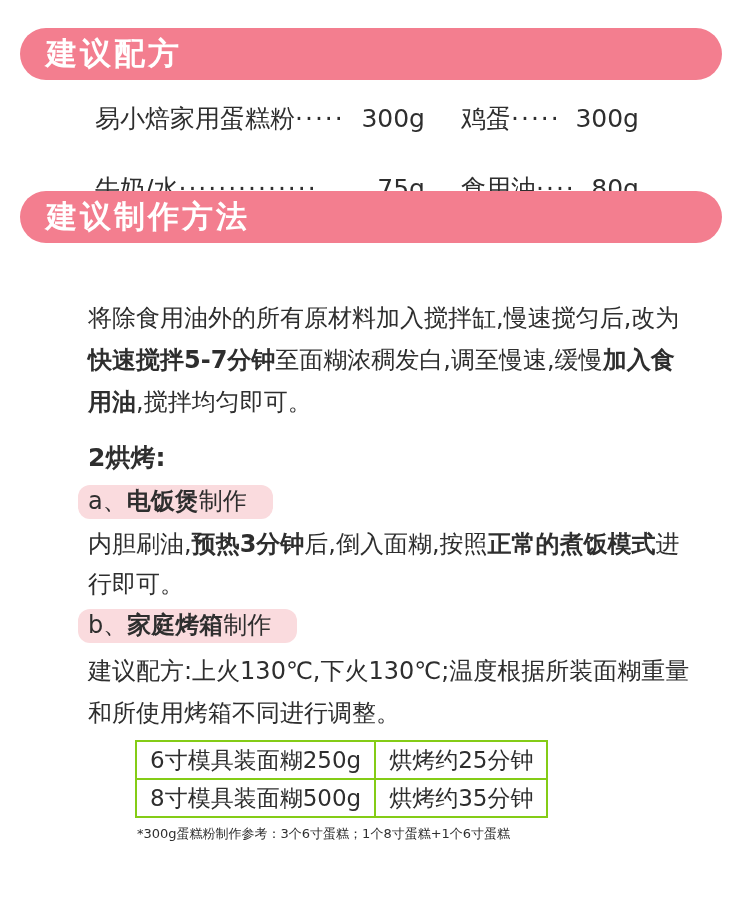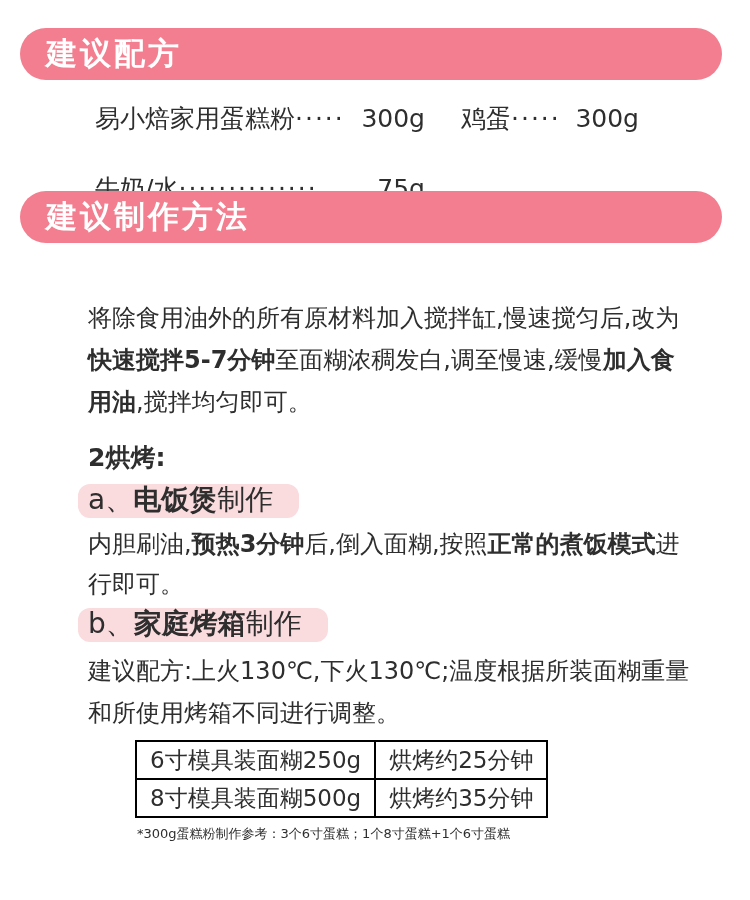--- a/index.html
+++ b/index.html
@@ -43,31 +43,31 @@
   }
   .step-heading.second{margin-top:18px;margin-bottom:6px;}
   .para{margin:0;}
   .para b{font-weight:700;}
   .para.rice{margin-top:2px;line-height:40px;}
   .para.oven{margin-top:4px;line-height:42px;}
 
   .highlight{
     display:inline-block;background:#FADBDE;border-radius:12px;
     padding:1px 26px 3px 10px;margin-left:-10px;margin-top:2px;
-    font-size:28px;line-height:30px;white-space:nowrap;
+    font-size:24px;line-height:30px;white-space:nowrap;
   }
   .highlight b{font-weight:700;}
 
   
   .bake-table{
     position:absolute;left:135px;top:740px;
     border-collapse:collapse;font-size:23px;color:#2e2e2e;
   }
   .bake-table td{
-    border:2px solid #000000;padding:3px 13px;line-height:30px;white-space:nowrap;
+    border:2px solid #84cc16;padding:3px 13px;line-height:30px;white-space:nowrap;
   }
 
   .footnote{
     position:absolute;left:137px;top:820px;font-size:13px;line-height:28px;
     color:#2e2e2e;white-space:nowrap;
   }
 </style>
 </head>
 <body>
 
@@ -85,20 +85,25 @@
     </div>
     <div class="ing-item">
       <span>鸡蛋</span>
         <span class="ing-dots">·····</span>
         <span class="ing-value">300g</span>
     </div>
     <div class="ing-item">
       <span>牛奶/水</span>
         <span class="ing-dots">··············</span>
         <span class="ing-value">75g</span>
+    </div>
+    <div class="ing-item">
+      <span>食用油</span>
+        <span class="ing-dots">····</span>
+        <span class="ing-value">80g</span>
     </div>
   </div>
 
   <div class="pill second">
     <span class="pill-title">建议制作方法</span>
   </div>
 
   <div class="content">
 
 

